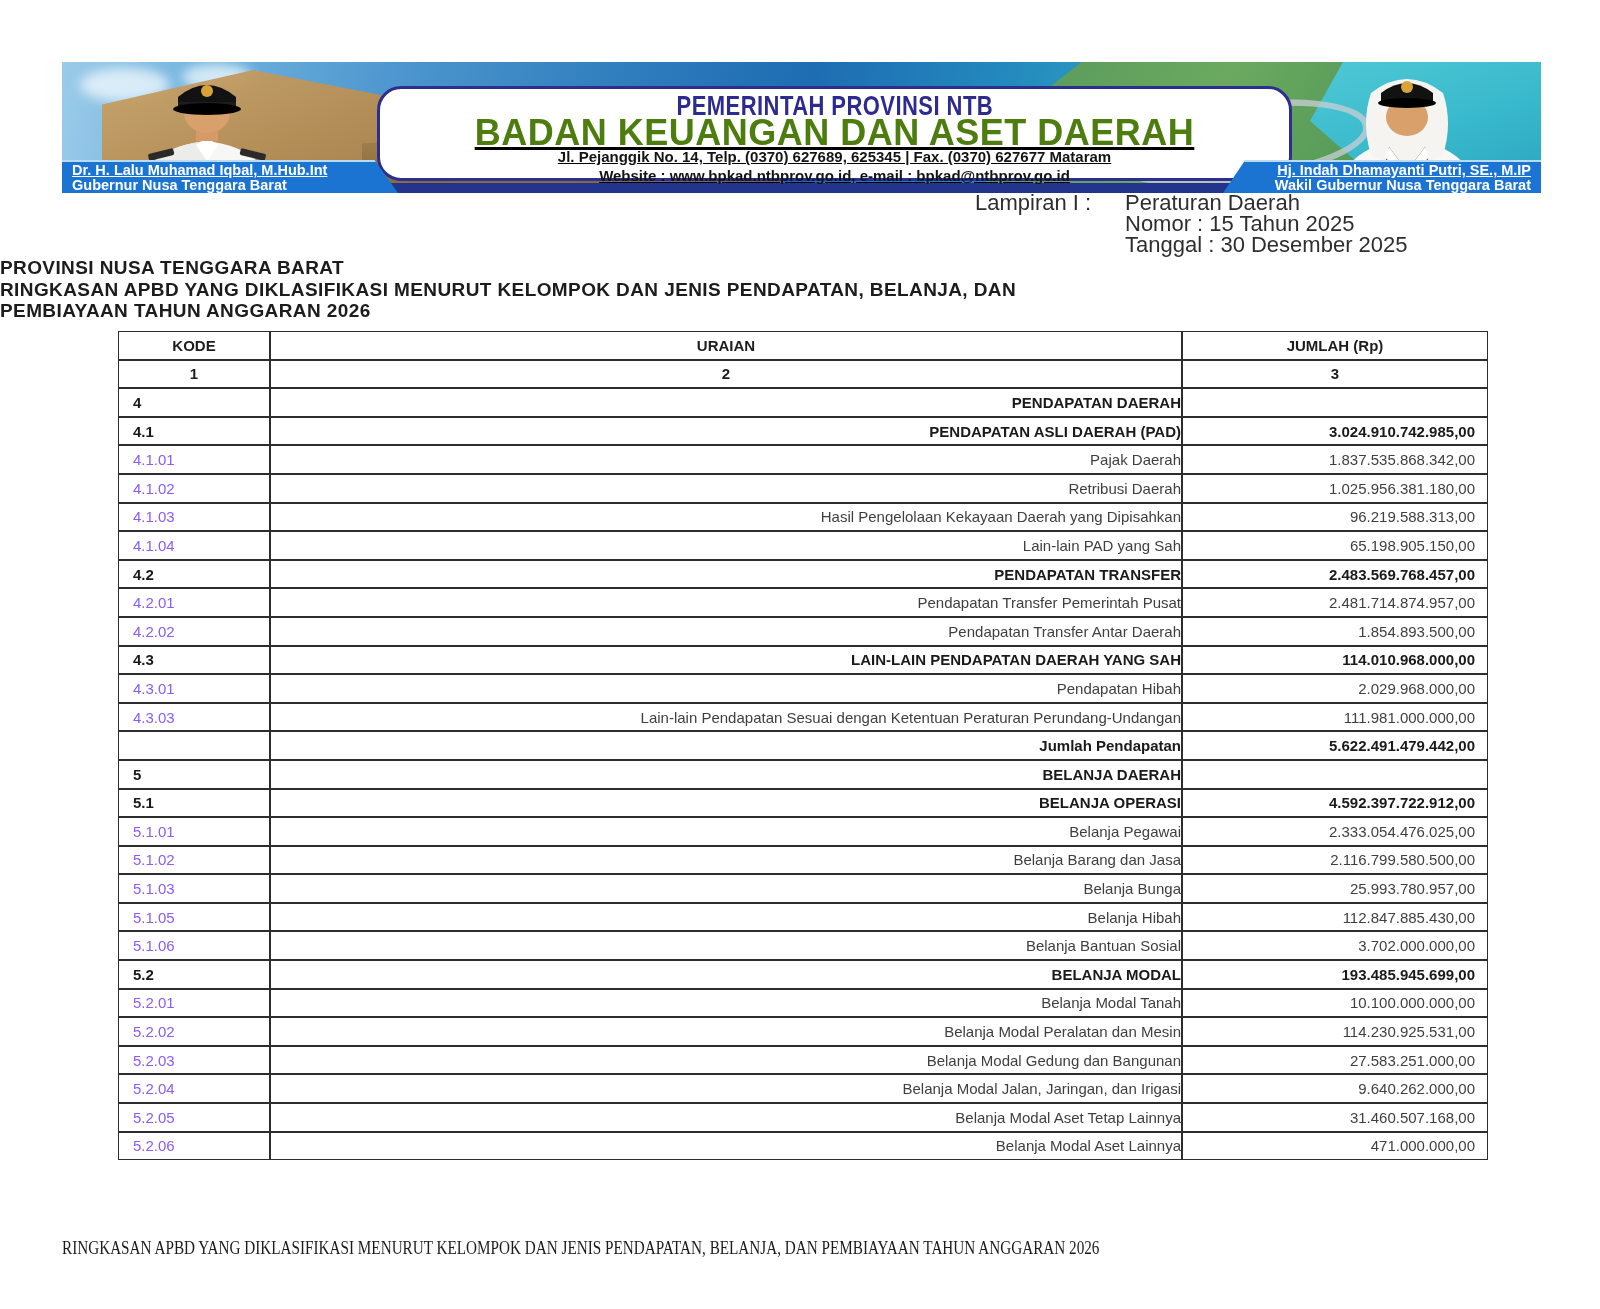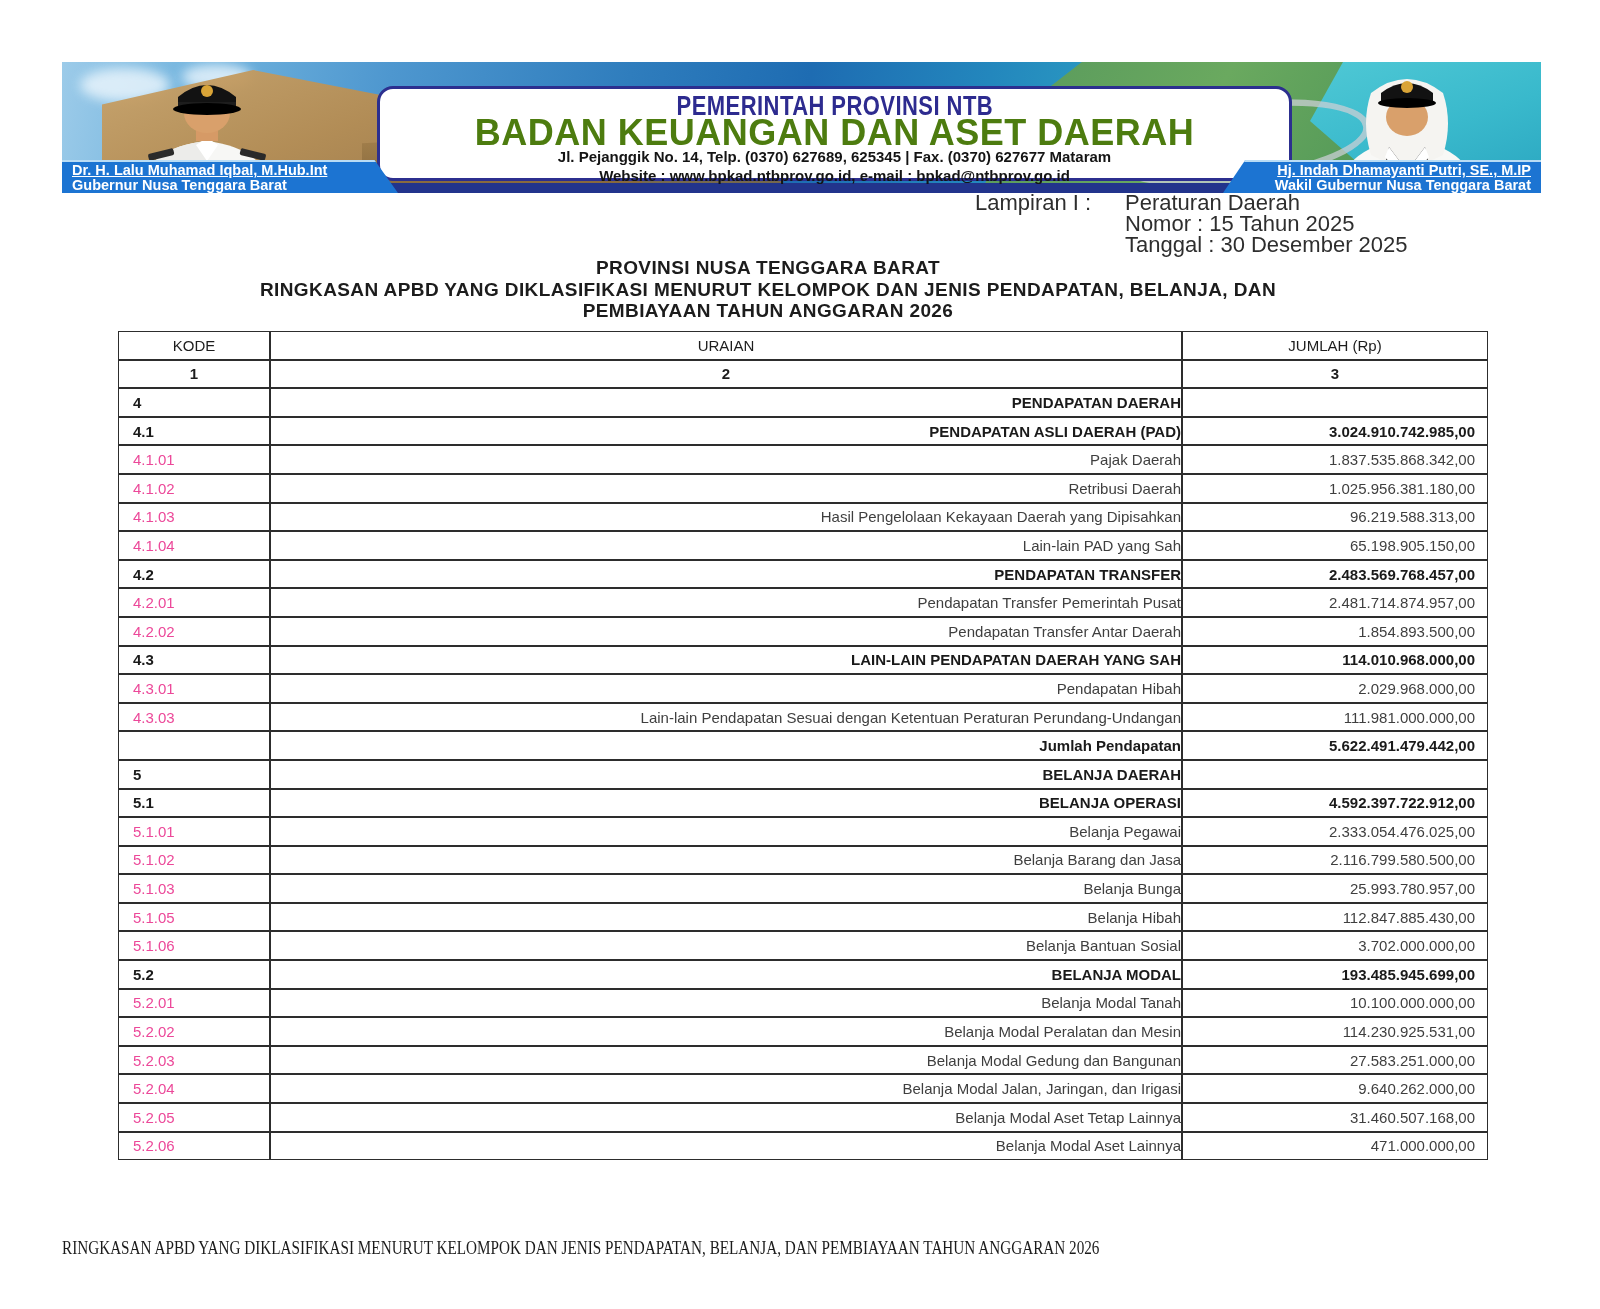--- a/index.html
+++ b/index.html
@@ -21,21 +21,21 @@
     clip-path:polygon(18% 0,100% 0,100% 100%,0 100%,6% 40%); }
   .sea-right { position:absolute; right:0; top:0; width:330px; height:131px;
     background:linear-gradient(160deg,#56cdd8 0%,#39b9cc 60%,#2aa5c0 100%);
     clip-path:polygon(40% 0,100% 0,100% 100%,55% 100%,30% 45%); }
   .circuit { position:absolute; right:170px; top:40px; width:260px; height:80px;
     border:7px solid #c9cfd4; border-radius:45% 55% 50% 50%; transform:rotate(-8deg); opacity:.75; }
   .banner-bottom-strip { position:absolute; left:0; bottom:0; width:100%; height:10px; background:#22348c; }
 
   
   .agency-box { position:absolute; left:315px; top:24px; width:915px; height:95px;
-    background:#ffffff; border:3px solid #2c2f8f; border-radius:16px; text-align:center; padding-top:3px; }
+    background:#ffffff; border:3px solid #2c2f8f; border-radius:24px; text-align:center; padding-top:3px;text-decoration:underline; }
   .agency-parent { font-size:25px; font-weight:800; color:#2d2b8f; letter-spacing:.5px;
     transform:scaleX(.88) scaleY(1.12); transform-origin:center; display:inline-block; line-height:26px; }
   .agency-name { font-size:36px; font-weight:800; color:#4d7c0f; letter-spacing:.5px; line-height:30px; }
   .agency-address, .agency-contact { font-size:15px; font-weight:700; color:#141414; line-height:18.5px; }
 
   
   .official { position:absolute; bottom:0; }
   .official.left { left:16px; }
   .official.right { right:6px; }
 
@@ -47,33 +47,33 @@
   .plate-name { text-decoration:underline; white-space:nowrap; }
   .plate-title { white-space:nowrap; }
 
   
   .lampiran { position:absolute; left:975px; top:192px; display:grid; grid-template-columns:150px auto;
     font-size:22px; color:#2e2e2e; line-height:21px; }
   .lampiran .label { grid-column:1; }
   .lampiran .vals { grid-column:2; }
 
   
-  .doc-title { position:absolute; left:0; top:257px; width:1536px; text-align:center;
+  .doc-title { position:absolute; left:0; top:257px; width:1536px; 
     font-size:19px; font-weight:700; color:#1c1c1c; letter-spacing:.4px; line-height:21.5px; }
 
   
   table.apbd { position:absolute; left:118px; top:331px; width:1370px;
     border-collapse:separate; border-spacing:0; table-layout:fixed; }
   table.apbd col.c-kode { width:152px; }
   table.apbd col.c-uraian { width:912px; }
   table.apbd col.c-jumlah { width:306px; }
   table.apbd td, table.apbd th { border:1px solid #2d2d2d; height:28.6px; font-size:15px;
     vertical-align:middle; line-height:1; overflow:hidden; white-space:nowrap; }
-  table.apbd th { font-weight:400; color:#1d1d1d; text-align:center; }
-  td.kode { padding-left:14px; text-align:left; color:#ec4899; }
+  table.apbd th { font-weight:700; color:#1d1d1d; text-align:center; }
+  td.kode { padding-left:14px; text-align:left; color:#8b5cf6; }
   td.uraian { padding-left:16px; text-align:right; color:#3f3f3f; }
   td.jumlah { padding-right:12px; text-align:right; color:#3f3f3f; }
   tr.bold td { font-weight:700; color:#1a1a1a; }
   tr.colnums td { text-align:center; font-weight:700; color:#1d1d1d; padding:0; }
 
   
   .footer-text { position:absolute; left:62px; top:1237px; font-family:"Liberation Serif", serif;
     font-size:19px; color:#1b1b1b; white-space:nowrap; transform:scaleX(.80); transform-origin:left center; }
 </style>
 </head>

